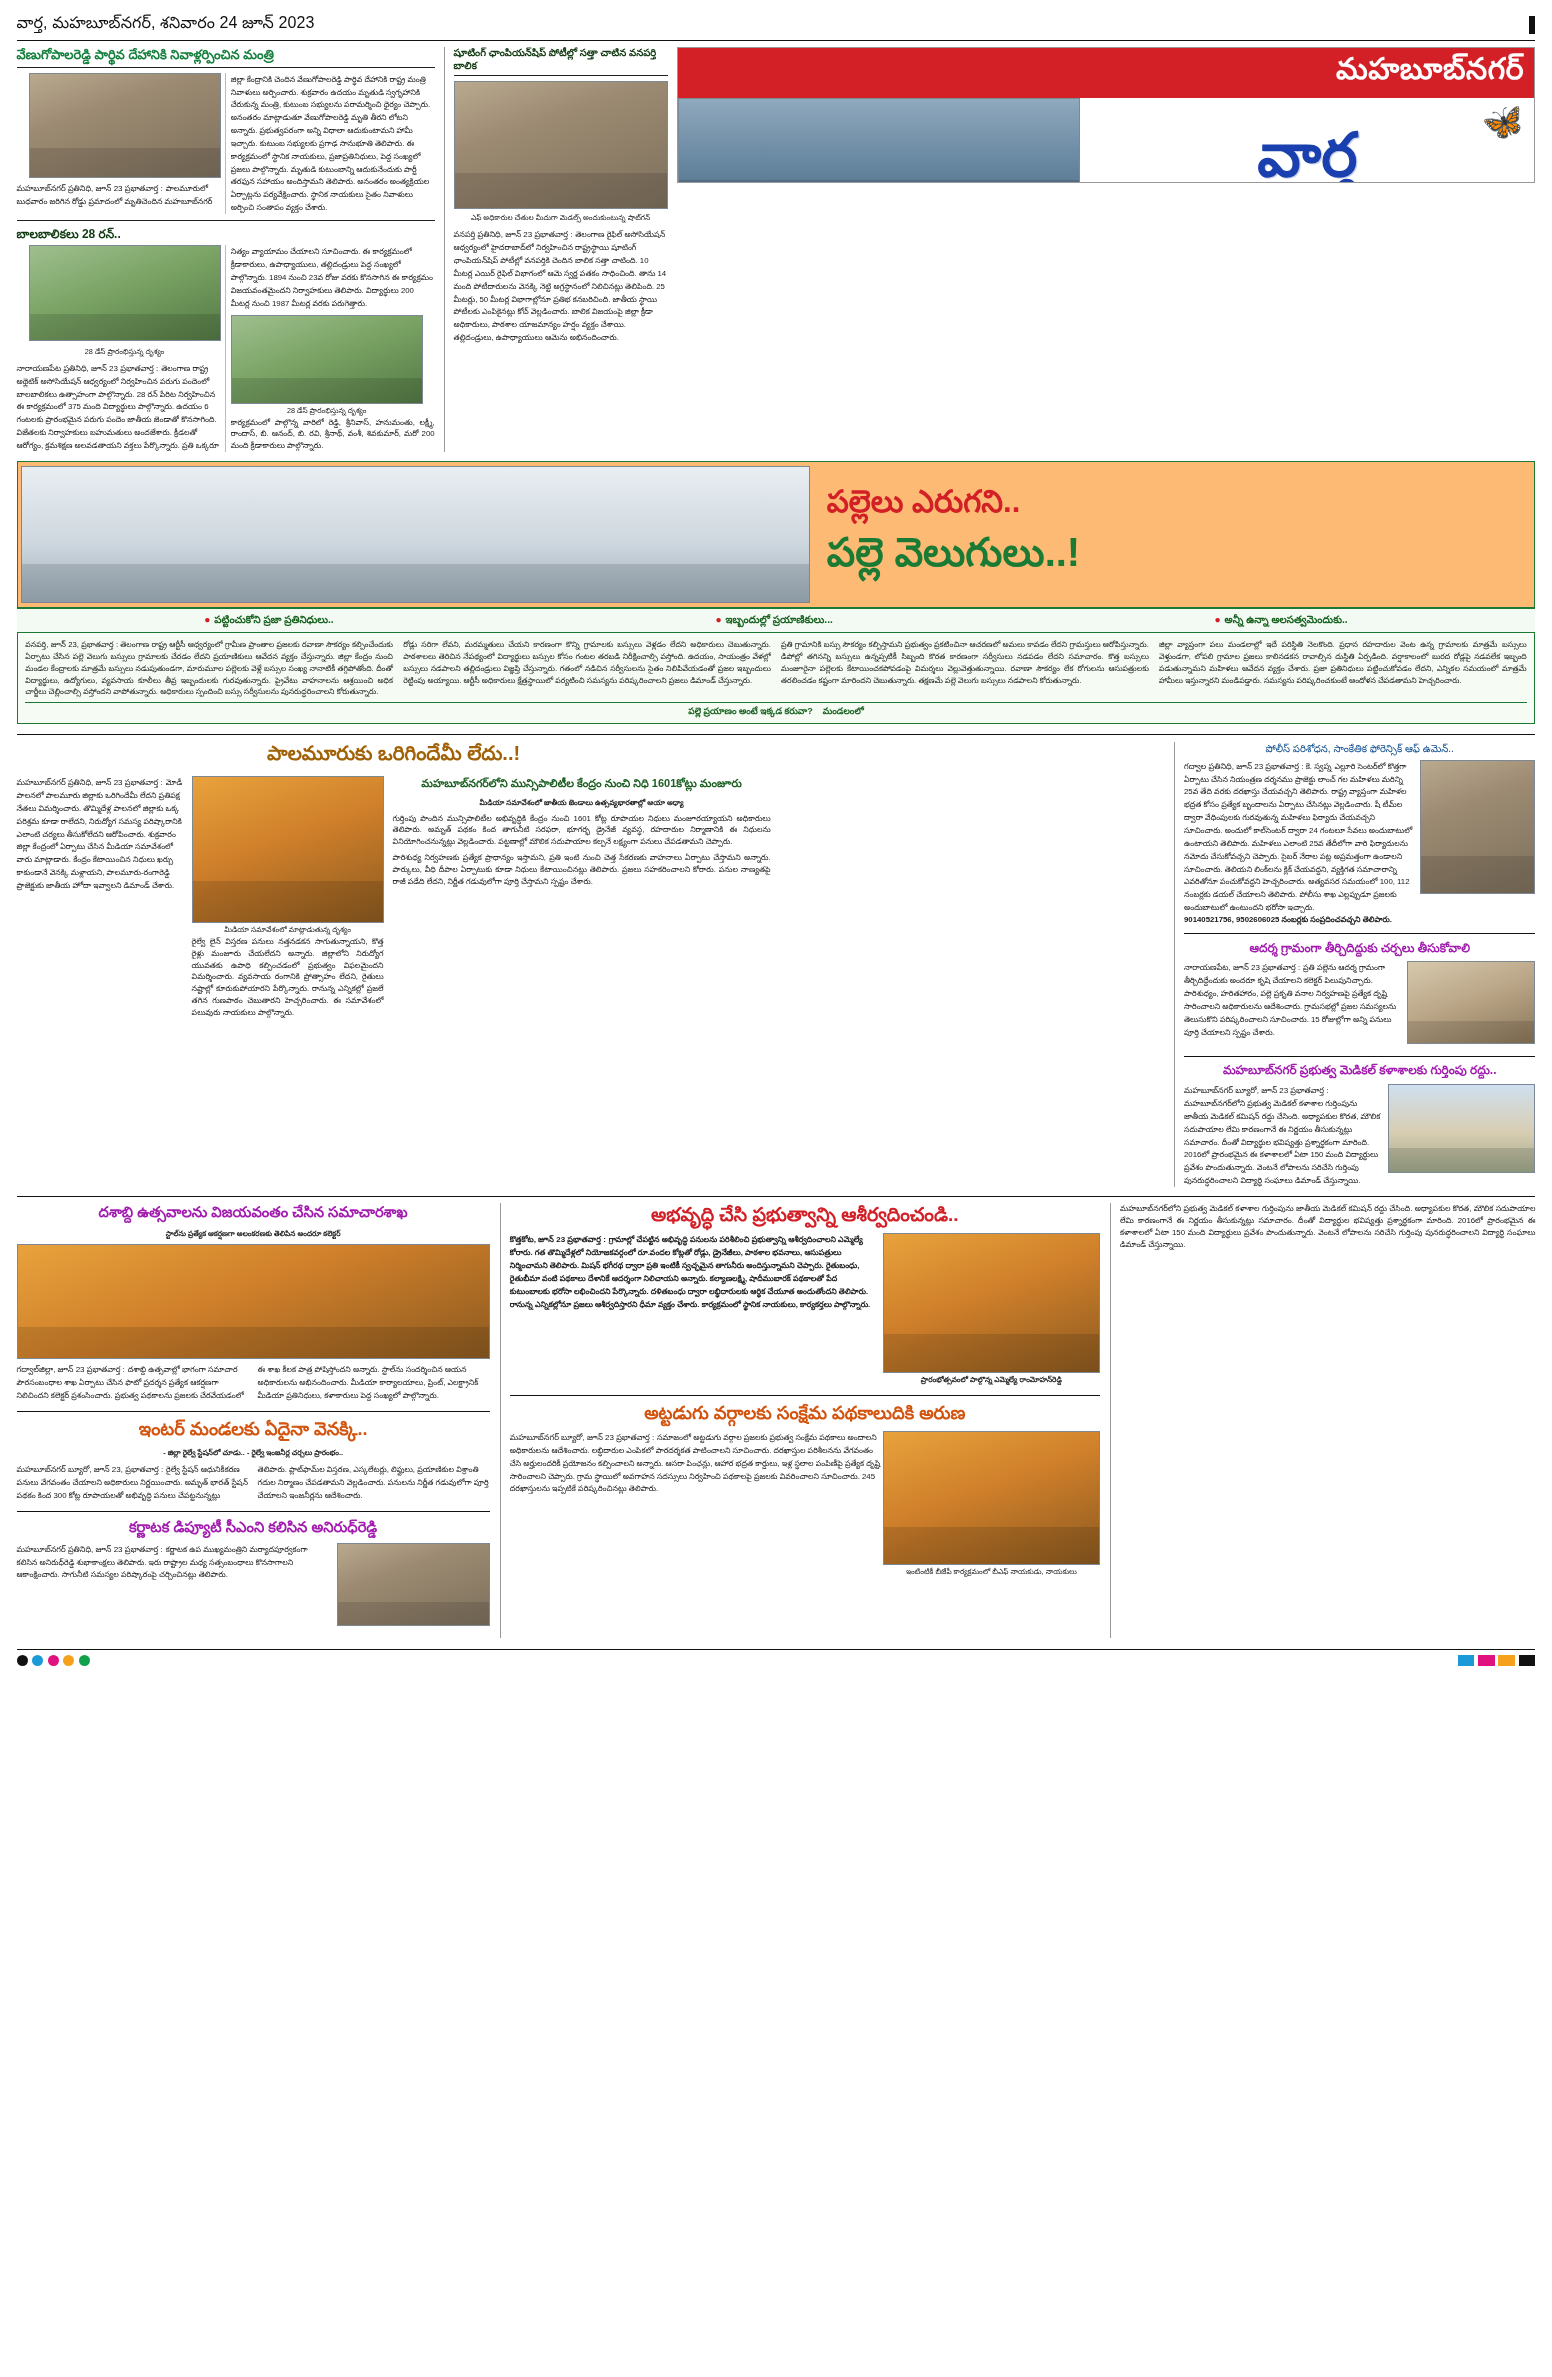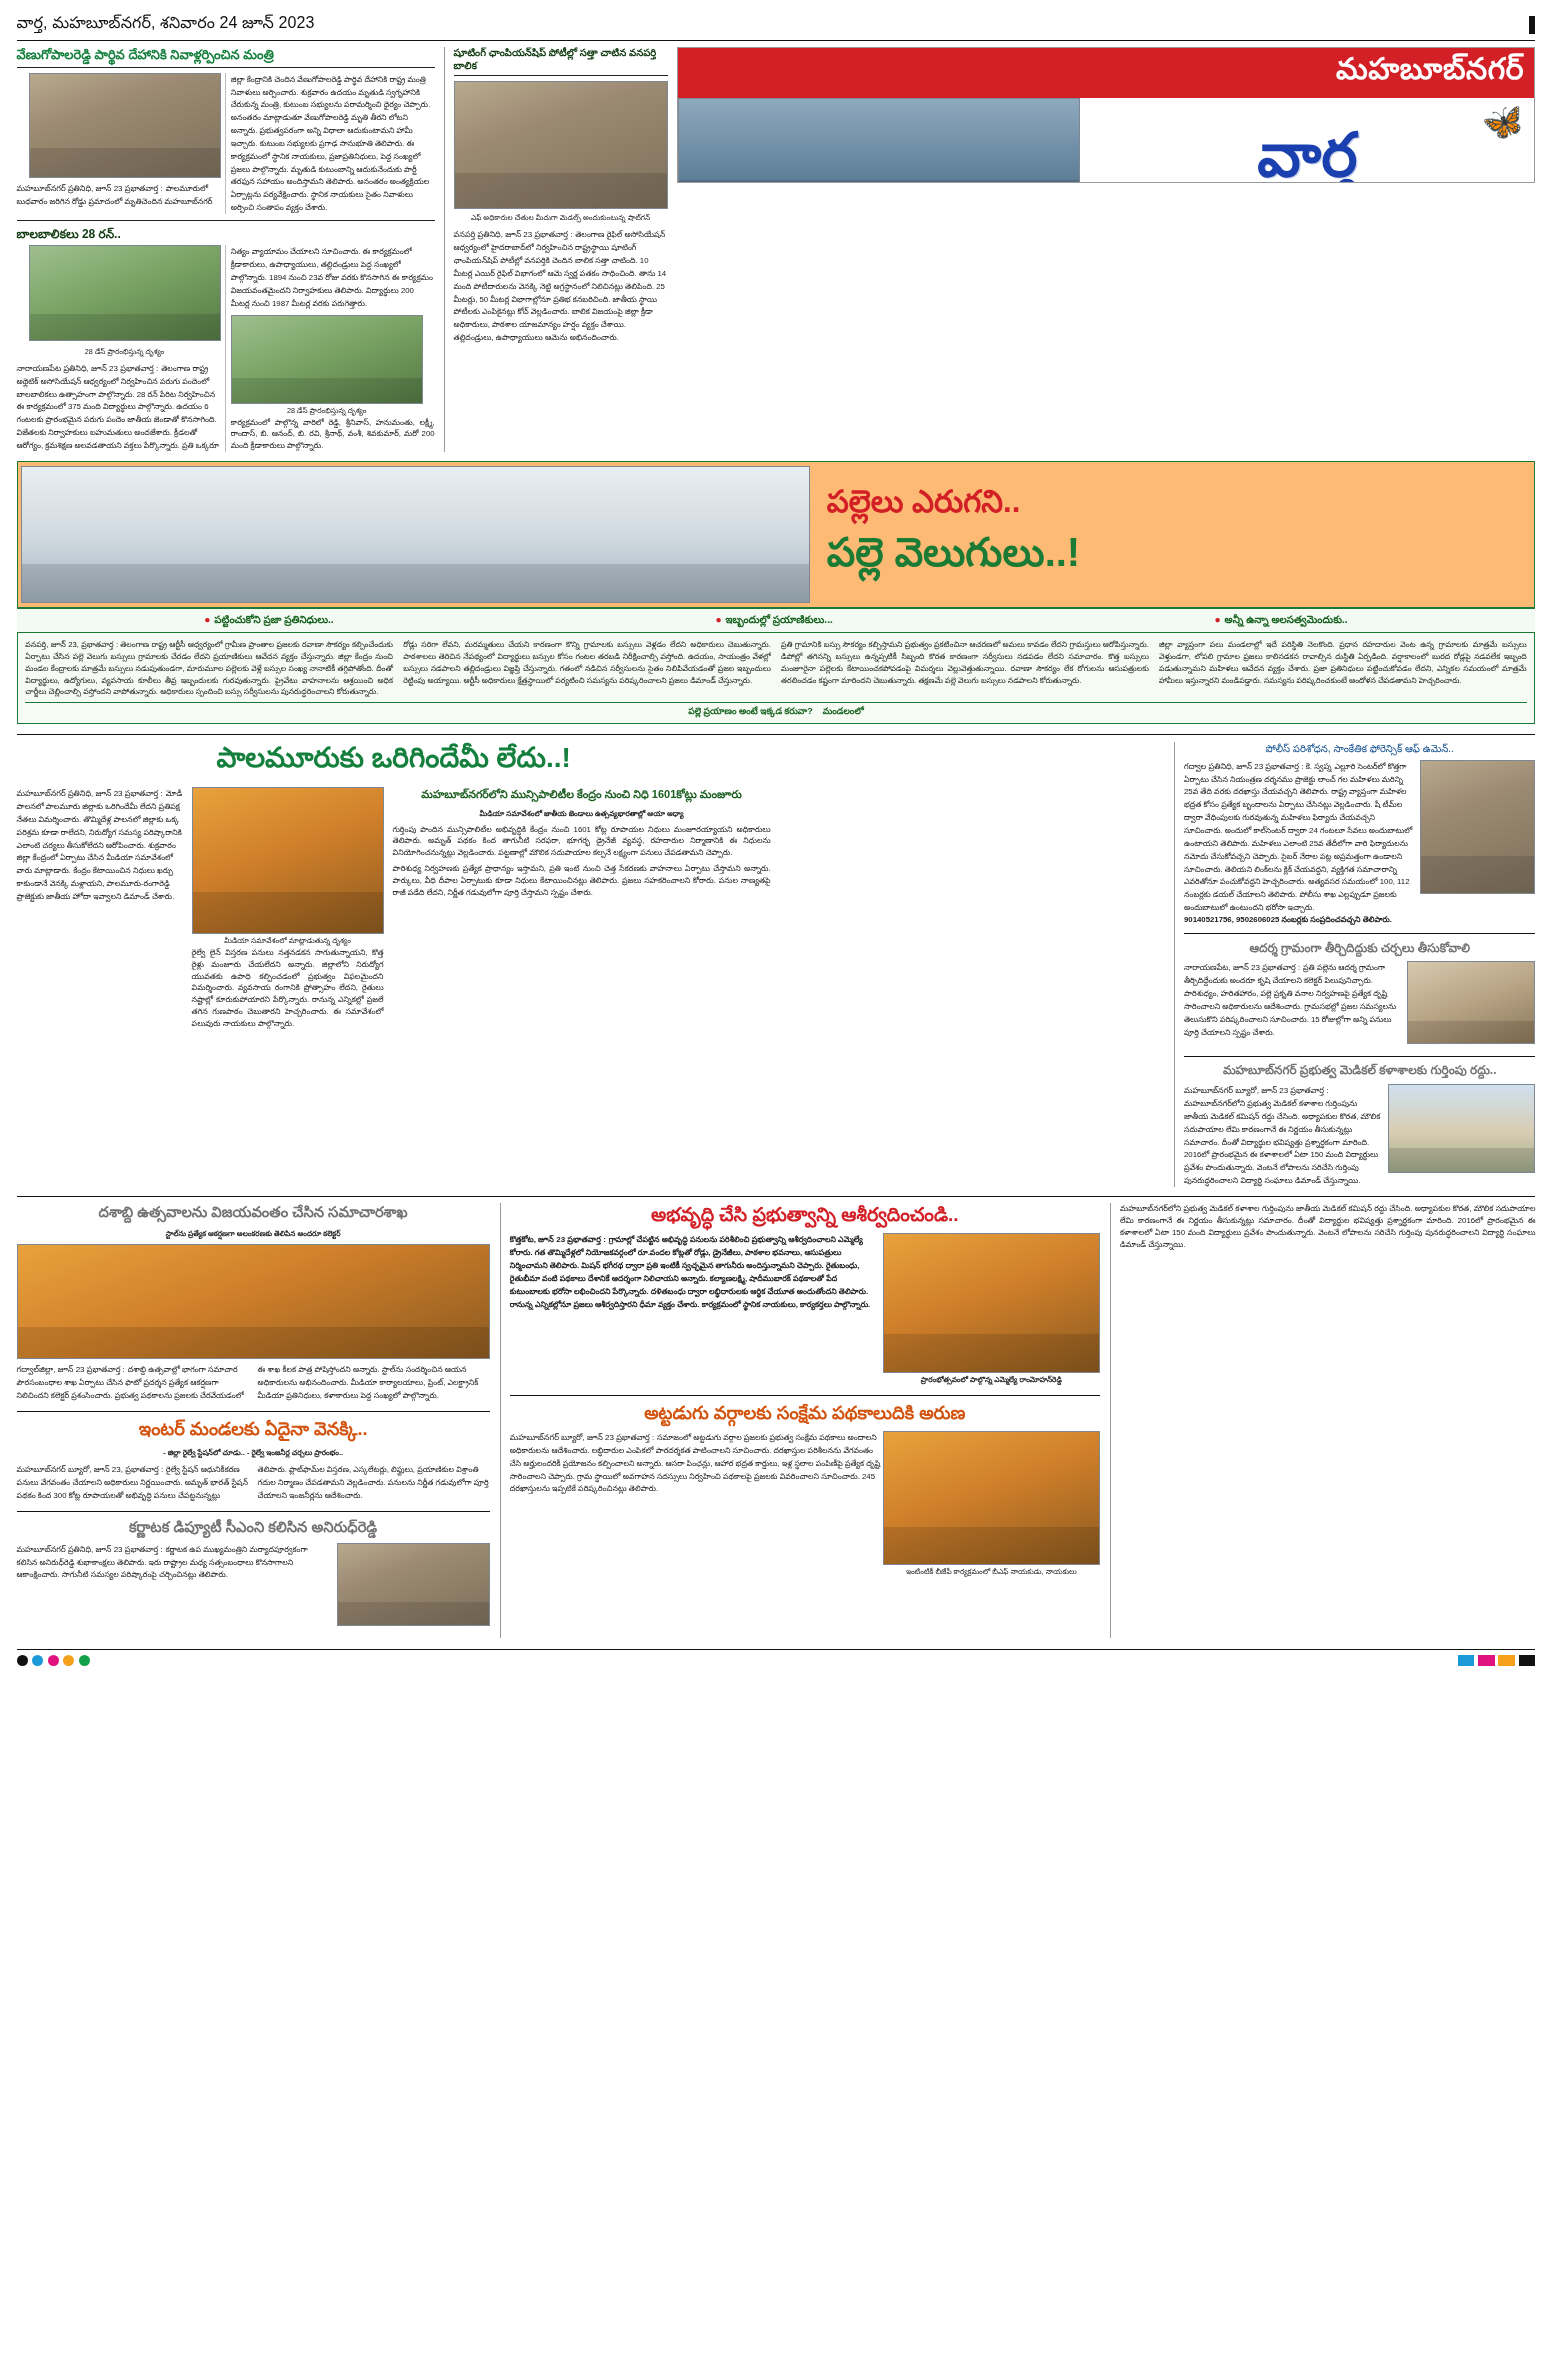--- a/index.html
+++ b/index.html
@@ -199,22 +199,22 @@
   
   .mid-grid {
     display: grid;
     grid-template-columns: 754px 383px 1fr;
     gap: 10.2px;
     margin-top: 10.2px;
     border-top: 1.9px solid #111;
     padding-top: 6.4px;
   }
   .hl-big {
-    font-size: 28px;
-    color: #15803d;
+    font-size: 20px;
+    color: #a16207;
     font-weight: bold;
     text-align: center;
     margin-bottom: 6.4px;
   }
   .hl-mid {
     font-size: 11px;
     color: #1b5e20;
     font-weight: bold;
     text-align: center;
     line-height: 1.35;
@@ -233,21 +233,21 @@
   .bot-grid {
     display: grid;
     grid-template-columns: 473px 600px 1fr;
     gap: 10.2px;
     margin-top: 9px;
     border-top: 1.9px solid #111;
     padding-top: 6.4px;
   }
   .hl-sec {
     font-size: 14.7px;
-    color: #737373;
+    color: #a21caf;
     font-weight: bold;
     text-align: center;
     line-height: 1.3;
     margin-bottom: 5.1px;
   }
   .hl-sec.red { color: #d32027; font-size: 19px; }
   .hl-sec.orange { color: #d3540f; font-size: 18px; }
 
   .block { margin-bottom: 9px; }
   .sep { border-top: 1.3px solid #111; margin: 7.7px 0 6.4px 0; }

